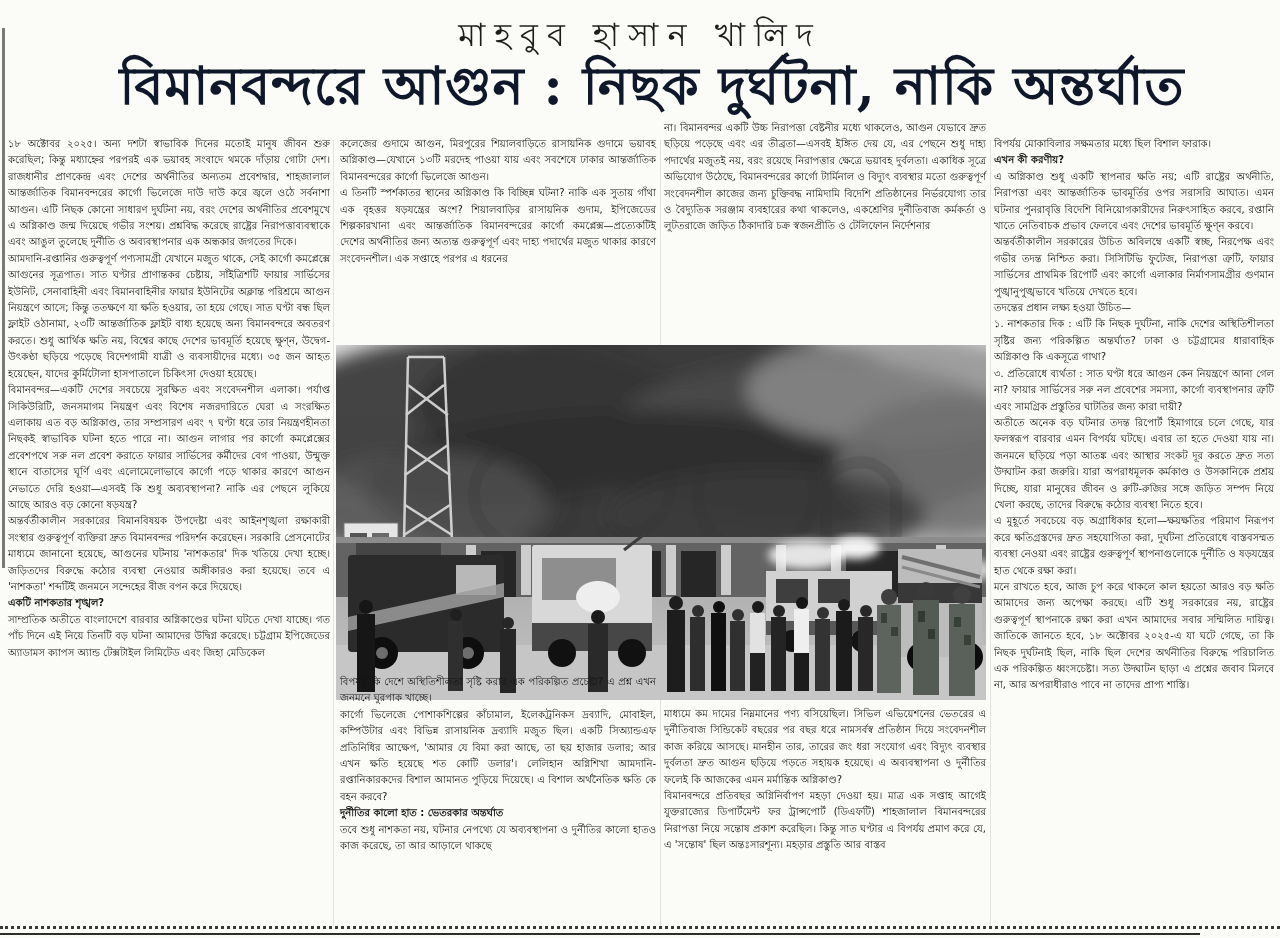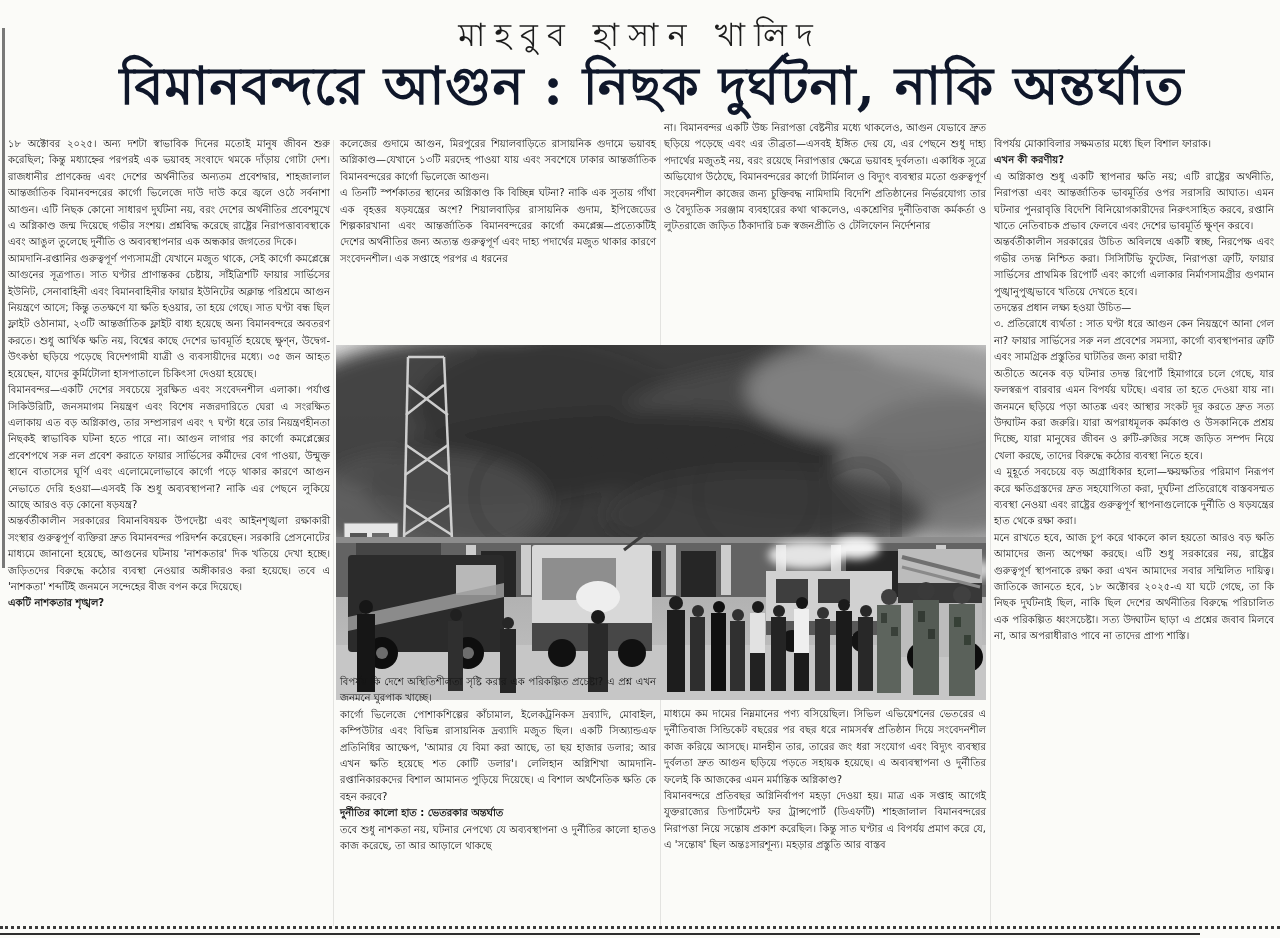--- a/index.html
+++ b/index.html
@@ -55,37 +55,39 @@
 <div class="colsep" id="sep1"></div>
 <div class="colsep" id="sep2"></div>
 <div class="colsep" id="sep3"></div>
 
 <div class="col" id="col1">
   <p>১৮ অক্টোবর ২০২৫। অন্য দশটা স্বাভাবিক দিনের মতোই মানুষ জীবন শুরু করেছিল; কিন্তু মধ্যাহ্নের পরপরই এক ভয়াবহ সংবাদে থমকে দাঁড়ায় গোটা দেশ। রাজধানীর প্রাণকেন্দ্র এবং দেশের অর্থনীতির অন্যতম প্রবেশদ্বার, শাহজালাল আন্তর্জাতিক বিমানবন্দরের কার্গো ভিলেজে দাউ দাউ করে জ্বলে ওঠে সর্বনাশা আগুন। এটি নিছক কোনো সাধারণ দুর্ঘটনা নয়, বরং দেশের অর্থনীতির প্রবেশমুখে এ অগ্নিকাণ্ড জন্ম দিয়েছে গভীর সংশয়। প্রশ্নবিদ্ধ করেছে রাষ্ট্রের নিরাপত্তাব্যবস্থাকে এবং আঙুল তুলেছে দুর্নীতি ও অব্যবস্থাপনার এক অন্ধকার জগতের দিকে।</p>
   <p>আমদানি-রপ্তানির গুরুত্বপূর্ণ পণ্যসামগ্রী যেখানে মজুত থাকে, সেই কার্গো কমপ্লেক্সে আগুনের সূত্রপাত। সাত ঘণ্টার প্রাণান্তকর চেষ্টায়, সাঁইত্রিশটি ফায়ার সার্ভিসের ইউনিট, সেনাবাহিনী এবং বিমানবাহিনীর ফায়ার ইউনিটের অক্লান্ত পরিশ্রমে আগুন নিয়ন্ত্রণে আসে; কিন্তু ততক্ষণে যা ক্ষতি হওয়ার, তা হয়ে গেছে। সাত ঘণ্টা বন্ধ ছিল ফ্লাইট ওঠানামা, ২৩টি আন্তর্জাতিক ফ্লাইট বাধ্য হয়েছে অন্য বিমানবন্দরে অবতরণ করতে। শুধু আর্থিক ক্ষতি নয়, বিশ্বের কাছে দেশের ভাবমূর্তি হয়েছে ক্ষুণ্ন, উদ্বেগ-উৎকণ্ঠা ছড়িয়ে পড়েছে বিদেশগামী যাত্রী ও ব্যবসায়ীদের মধ্যে। ৩৫ জন আহত হয়েছেন, যাদের কুর্মিটোলা হাসপাতালে চিকিৎসা দেওয়া হয়েছে।</p>
   <p>বিমানবন্দর—একটি দেশের সবচেয়ে সুরক্ষিত এবং সংবেদনশীল এলাকা। পর্যাপ্ত সিকিউরিটি, জনসমাগম নিয়ন্ত্রণ এবং বিশেষ নজরদারিতে ঘেরা এ সংরক্ষিত এলাকায় এত বড় অগ্নিকাণ্ড, তার সম্প্রসারণ এবং ৭ ঘণ্টা ধরে তার নিয়ন্ত্রণহীনতা নিছকই স্বাভাবিক ঘটনা হতে পারে না। আগুন লাগার পর কার্গো কমপ্লেক্সের প্রবেশপথে সরু নল প্রবেশ করাতে ফায়ার সার্ভিসের কর্মীদের বেগ পাওয়া, উন্মুক্ত স্থানে বাতাসের ঘূর্ণি এবং এলোমেলোভাবে কার্গো পড়ে থাকার কারণে আগুন নেভাতে দেরি হওয়া—এসবই কি শুধু অব্যবস্থাপনা? নাকি এর পেছনে লুকিয়ে আছে আরও বড় কোনো ষড়যন্ত্র?</p>
   <p>অন্তর্বর্তীকালীন সরকারের বিমানবিষয়ক উপদেষ্টা এবং আইনশৃঙ্খলা রক্ষাকারী সংস্থার গুরুত্বপূর্ণ ব্যক্তিরা দ্রুত বিমানবন্দর পরিদর্শন করেছেন। সরকারি প্রেসনোটের মাধ্যমে জানানো হয়েছে, আগুনের ঘটনায় 'নাশকতার' দিক খতিয়ে দেখা হচ্ছে। জড়িতদের বিরুদ্ধে কঠোর ব্যবস্থা নেওয়ার অঙ্গীকারও করা হয়েছে। তবে এ 'নাশকতা' শব্দটিই জনমনে সন্দেহের বীজ বপন করে দিয়েছে।</p>
   <p class="sub">একটি নাশকতার শৃঙ্খল?</p>
+  <p>সাম্প্রতিক অতীতে বাংলাদেশে বারবার অগ্নিকাণ্ডের ঘটনা ঘটতে দেখা যাচ্ছে। গত পাঁচ দিনে এই নিয়ে তিনটি বড় ঘটনা আমাদের উদ্বিগ্ন করেছে। চট্টগ্রাম ইপিজেডের অ্যাডামস ক্যাপস অ্যান্ড টেক্সটাইল লিমিটেড এবং জিহা মেডিকেল</p>
 </div>
 
 <div class="col" id="col2top">
   <p>কলেজের গুদামে আগুন, মিরপুরের শিয়ালবাড়িতে রাসায়নিক গুদামে ভয়াবহ অগ্নিকাণ্ড—যেখানে ১৩টি মরদেহ পাওয়া যায় এবং সবশেষে ঢাকার আন্তর্জাতিক বিমানবন্দরের কার্গো ভিলেজে আগুন।</p>
   <p>এ তিনটি স্পর্শকাতর স্থানের অগ্নিকাণ্ড কি বিচ্ছিন্ন ঘটনা? নাকি এক সুতায় গাঁথা এক বৃহত্তর ষড়যন্ত্রের অংশ? শিয়ালবাড়ির রাসায়নিক গুদাম, ইপিজেডের শিল্পকারখানা এবং আন্তর্জাতিক বিমানবন্দরের কার্গো কমপ্লেক্স—প্রত্যেকটিই দেশের অর্থনীতির জন্য অত্যন্ত গুরুত্বপূর্ণ এবং দাহ্য পদার্থের মজুত থাকার কারণে সংবেদনশীল। এক সপ্তাহে পরপর এ ধরনের</p>
 </div>
 
 <div class="col" id="col3top">
   <p>না। বিমানবন্দর একটি উচ্চ নিরাপত্তা বেষ্টনীর মধ্যে থাকলেও, আগুন যেভাবে দ্রুত ছড়িয়ে পড়েছে এবং এর তীব্রতা—এসবই ইঙ্গিত দেয় যে, এর পেছনে শুধু দাহ্য পদার্থের মজুতই নয়, বরং রয়েছে নিরাপত্তার ক্ষেত্রে ভয়াবহ দুর্বলতা। একাধিক সূত্রে অভিযোগ উঠেছে, বিমানবন্দরের কার্গো টার্মিনাল ও বিদ্যুৎ ব্যবস্থার মতো গুরুত্বপূর্ণ সংবেদনশীল কাজের জন্য চুক্তিবদ্ধ নামিদামি বিদেশি প্রতিষ্ঠানের নির্ভরযোগ্য তার ও বৈদ্যুতিক সরঞ্জাম ব্যবহারের কথা থাকলেও, একশ্রেণির দুর্নীতিবাজ কর্মকর্তা ও লুটতরাজে জড়িত ঠিকাদারি চক্র স্বজনপ্রীতি ও টেলিফোন নির্দেশনার</p>
 </div>
 
 <div class="col" id="col4">
   <p>বিপর্যয় মোকাবিলার সক্ষমতার মধ্যে ছিল বিশাল ফারাক।</p>
   <p class="sub">এখন কী করণীয়?</p>
   <p>এ অগ্নিকাণ্ড শুধু একটি স্থাপনার ক্ষতি নয়; এটি রাষ্ট্রের অর্থনীতি, নিরাপত্তা এবং আন্তর্জাতিক ভাবমূর্তির ওপর সরাসরি আঘাত। এমন ঘটনার পুনরাবৃত্তি বিদেশি বিনিয়োগকারীদের নিরুৎসাহিত করবে, রপ্তানি খাতে নেতিবাচক প্রভাব ফেলবে এবং দেশের ভাবমূর্তি ক্ষুণ্ন করবে।</p>
   <p>অন্তর্বর্তীকালীন সরকারের উচিত অবিলম্বে একটি স্বচ্ছ, নিরপেক্ষ এবং গভীর তদন্ত নিশ্চিত করা। সিসিটিভি ফুটেজ, নিরাপত্তা ত্রুটি, ফায়ার সার্ভিসের প্রাথমিক রিপোর্ট এবং কার্গো এলাকার নির্মাণসামগ্রীর গুণমান পুঙ্খানুপুঙ্খভাবে খতিয়ে দেখতে হবে।</p>
   <p>তদন্তের প্রধান লক্ষ্য হওয়া উচিত—</p>
+  <p>১. নাশকতার দিক : এটি কি নিছক দুর্ঘটনা, নাকি দেশের অস্থিতিশীলতা সৃষ্টির জন্য পরিকল্পিত অন্তর্ঘাত? ঢাকা ও চট্টগ্রামের ধারাবাহিক অগ্নিকাণ্ড কি একসূত্রে গাথা?</p>
   <p>৩. প্রতিরোধে ব্যর্থতা : সাত ঘণ্টা ধরে আগুন কেন নিয়ন্ত্রণে আনা গেল না? ফায়ার সার্ভিসের সরু নল প্রবেশের সমস্যা, কার্গো ব্যবস্থাপনার ত্রুটি এবং সামগ্রিক প্রস্তুতির ঘাটতির জন্য কারা দায়ী?</p>
   <p>অতীতে অনেক বড় ঘটনার তদন্ত রিপোর্ট হিমাগারে চলে গেছে, যার ফলস্বরূপ বারবার এমন বিপর্যয় ঘটছে। এবার তা হতে দেওয়া যায় না। জনমনে ছড়িয়ে পড়া আতঙ্ক এবং আস্থার সংকট দূর করতে দ্রুত সত্য উদ্ঘাটন করা জরুরি। যারা অপরাধমূলক কর্মকাণ্ড ও উসকানিকে প্রশ্রয় দিচ্ছে, যারা মানুষের জীবন ও রুটি-রুজির সঙ্গে জড়িত সম্পদ নিয়ে খেলা করছে, তাদের বিরুদ্ধে কঠোর ব্যবস্থা নিতে হবে।</p>
   <p>এ মুহূর্তে সবচেয়ে বড় অগ্রাধিকার হলো—ক্ষয়ক্ষতির পরিমাণ নিরূপণ করে ক্ষতিগ্রস্তদের দ্রুত সহযোগিতা করা, দুর্ঘটনা প্রতিরোধে বাস্তবসম্মত ব্যবস্থা নেওয়া এবং রাষ্ট্রের গুরুত্বপূর্ণ স্থাপনাগুলোকে দুর্নীতি ও ষড়যন্ত্রের হাত থেকে রক্ষা করা।</p>
   <p>মনে রাখতে হবে, আজ চুপ করে থাকলে কাল হয়তো আরও বড় ক্ষতি আমাদের জন্য অপেক্ষা করছে। এটি শুধু সরকারের নয়, রাষ্ট্রের গুরুত্বপূর্ণ স্থাপনাকে রক্ষা করা এখন আমাদের সবার সম্মিলিত দায়িত্ব। জাতিকে জানতে হবে, ১৮ অক্টোবর ২০২৫-এ যা ঘটে গেছে, তা কি নিছক দুর্ঘটনাই ছিল, নাকি ছিল দেশের অর্থনীতির বিরুদ্ধে পরিচালিত এক পরিকল্পিত ধ্বংসচেষ্টা। সত্য উদ্ঘাটন ছাড়া এ প্রশ্নের জবাব মিলবে না, আর অপরাধীরাও পাবে না তাদের প্রাপ্য শাস্তি।</p>
 
 </div>
 
 <div id="photo">
   <svg width="650" height="355" viewBox="0 0 650 355" xmlns="http://www.w3.org/2000/svg">
     <defs>

